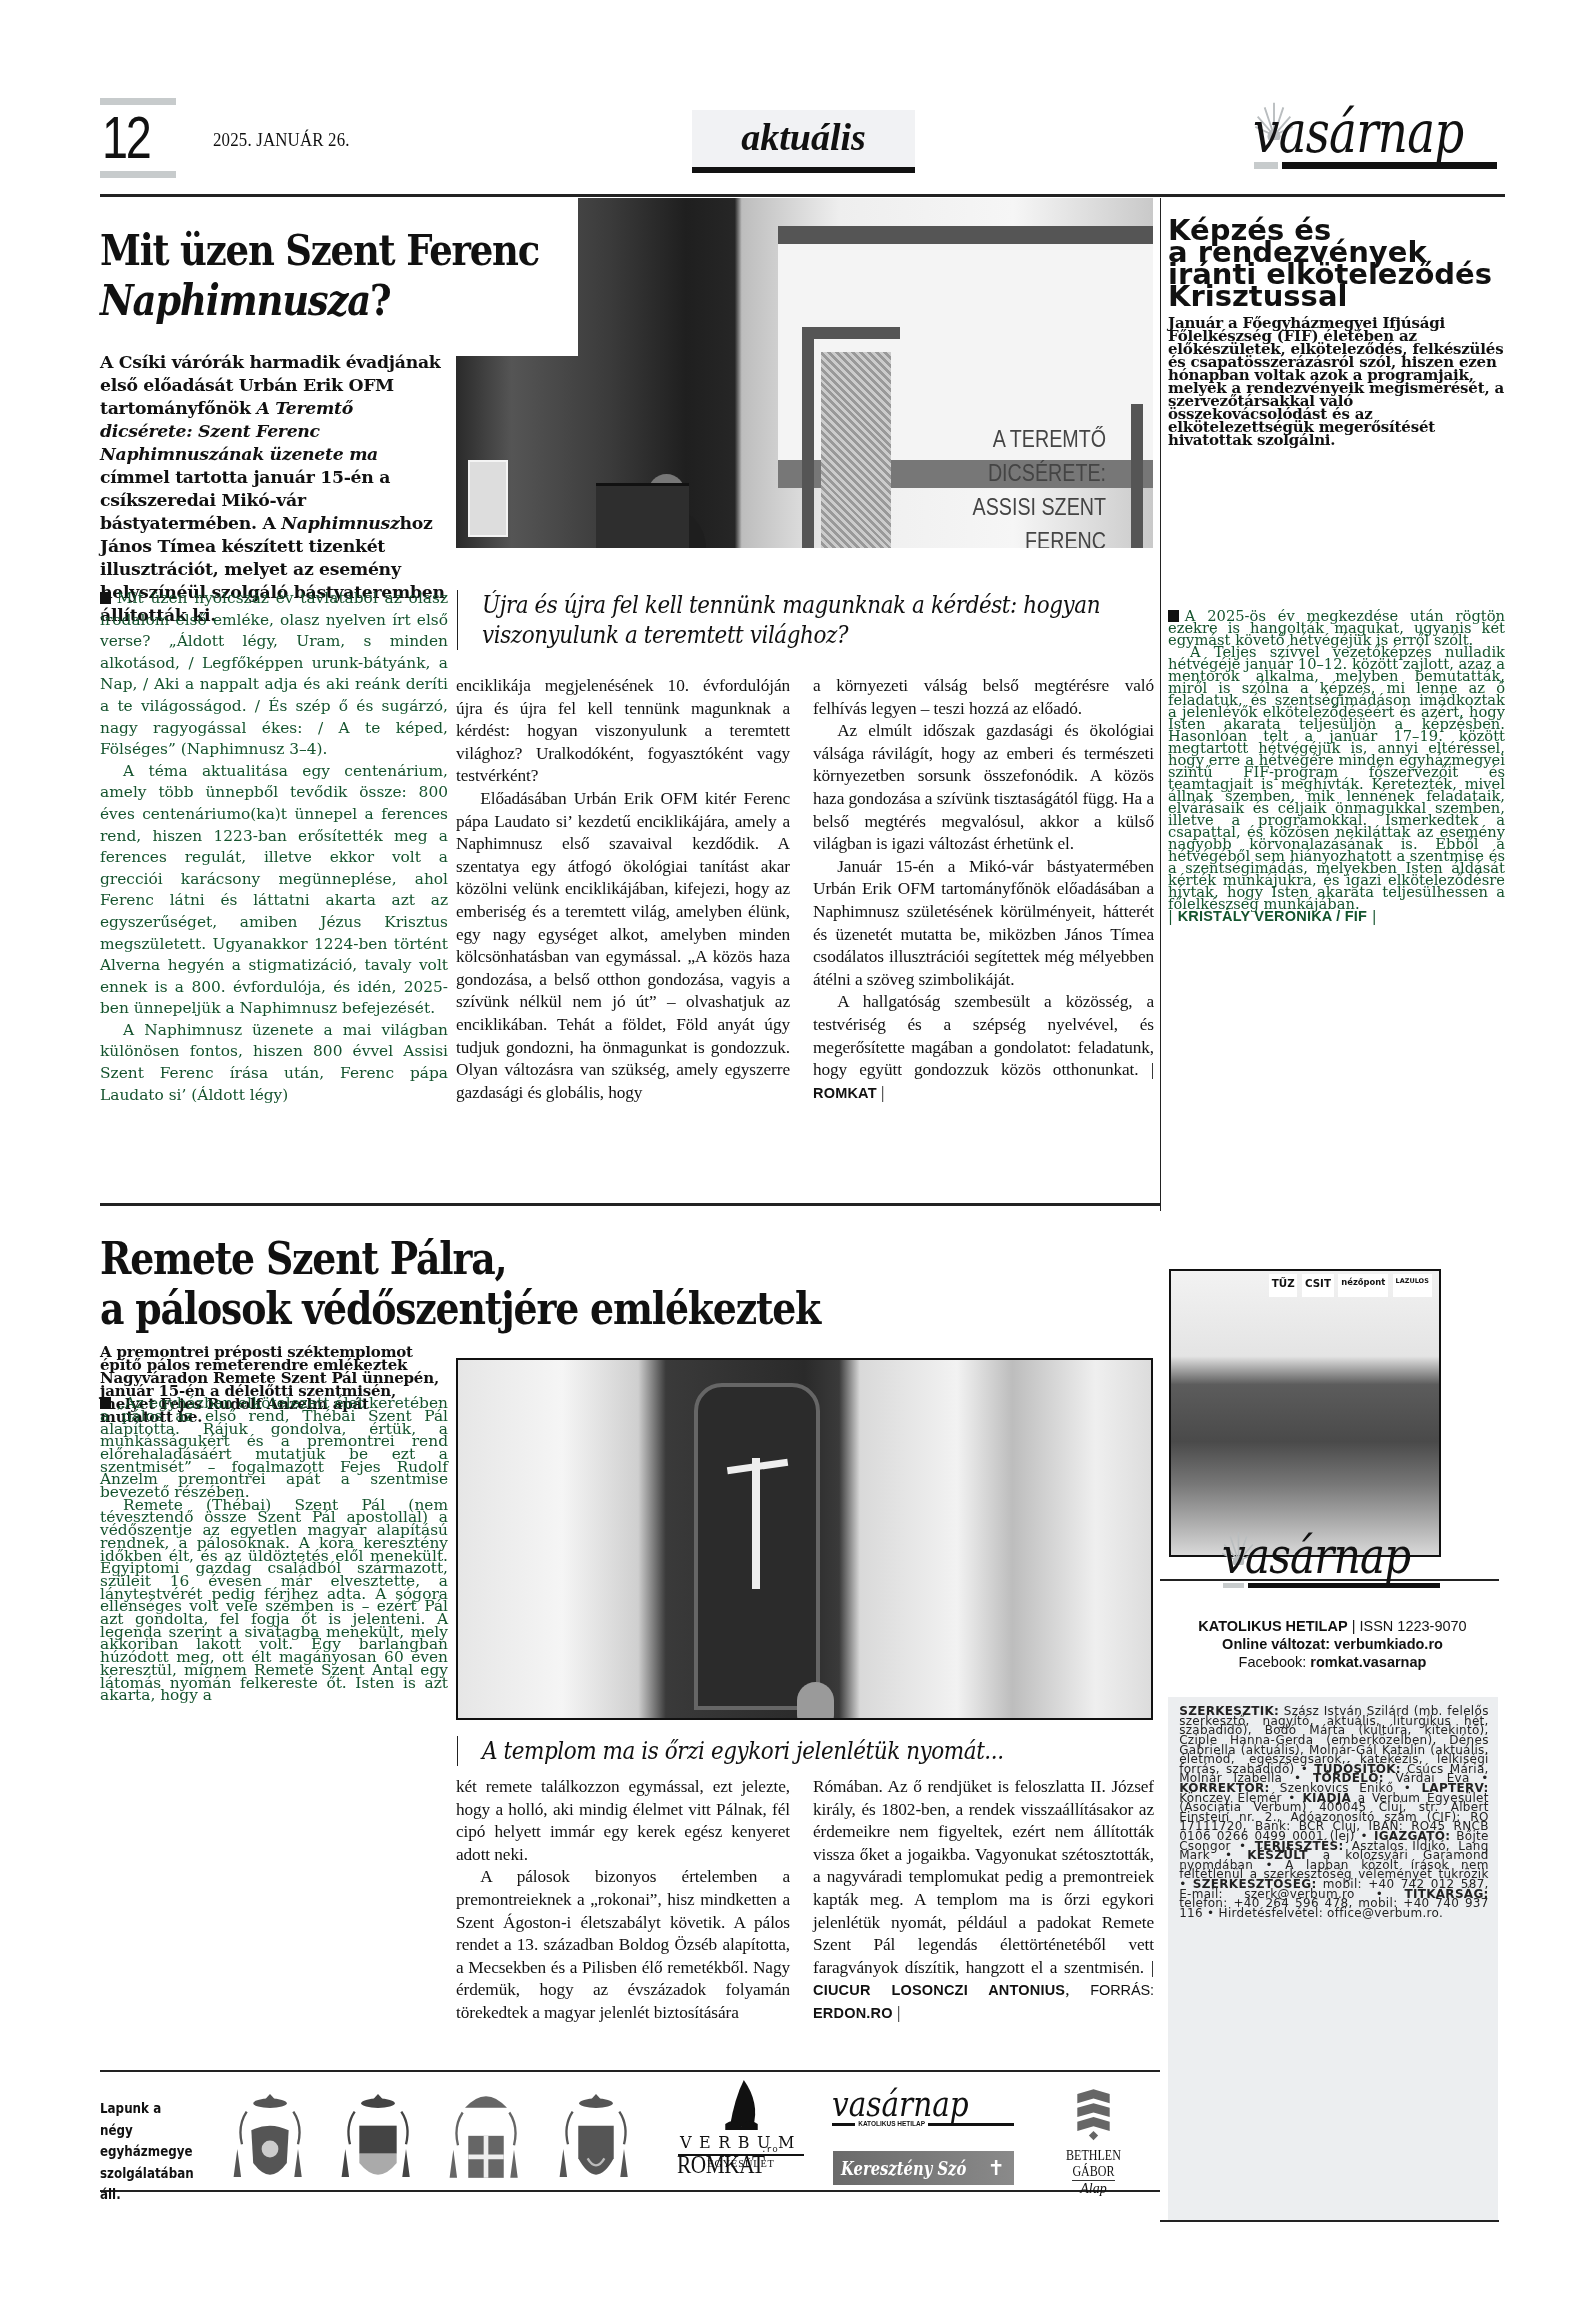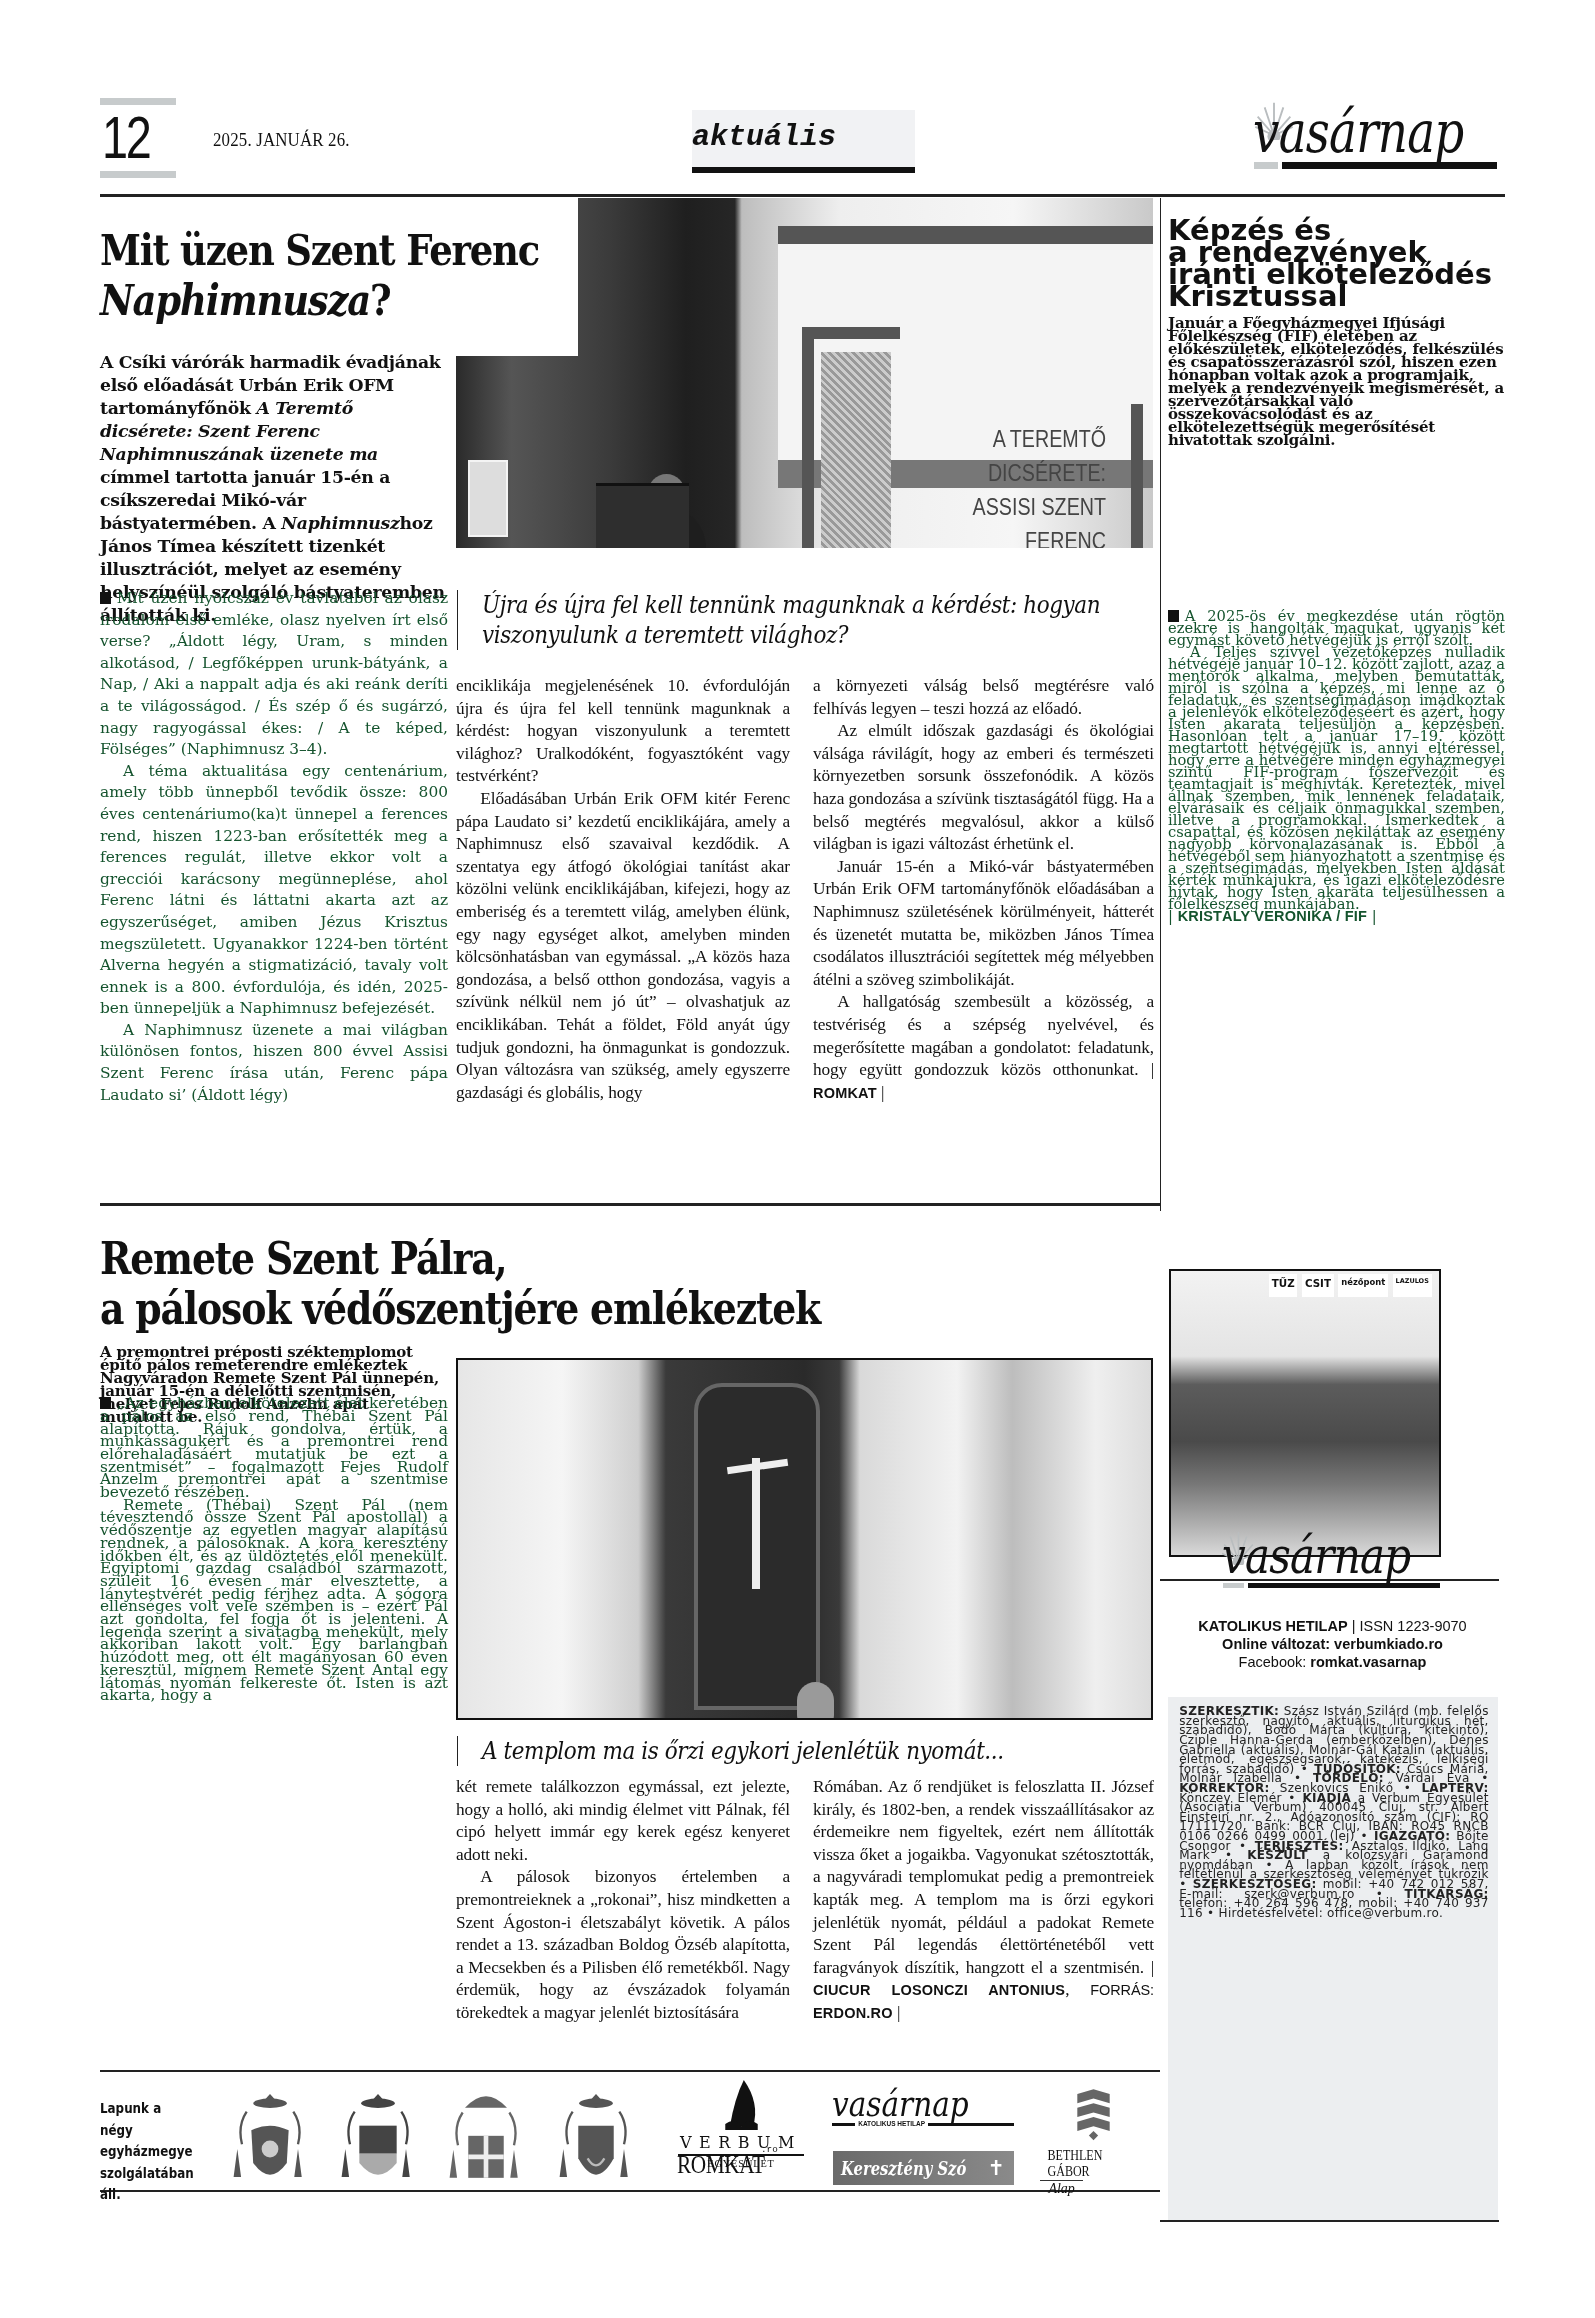--- a/index.html
+++ b/index.html
@@ -24,21 +24,21 @@
 </head>
 <body>
 
 <div class="abs" style="left:0;top:0;width:1595px;height:178px">
   <div class="abs" style="left:100px;top:98px;width:76px;height:6.5px;background:#c7cbcc"></div>
   <div class="abs lsans" style="left:102px;top:107px;font-size:60px;line-height:61px;letter-spacing:-2.8px;transform:scaleX(0.78);transform-origin:left">12</div>
   <div class="abs" style="left:100px;top:171px;width:76px;height:6.5px;background:#c7cbcc"></div>
   <div class="abs lserif" style="left:213px;top:129px;font-size:19.6px;letter-spacing:0.2px;transform:scaleX(0.86);transform-origin:left">2025. JANUÁR 26.</div>
 
   <div class="abs" style="left:692px;top:110px;width:223px;height:63px;background:#f1f2f4;border-bottom:6.5px solid #111">
-    <div style="font-family:Liberation Mono, monospace;font-style:italic;font-weight:bold;font-size:30px;line-height:55px">aktuális</div>
+    <div style="text-align:center;font-family:Liberation Serif, serif;font-style:italic;font-weight:bold;font-size:38px;line-height:55px">aktuális</div>
   </div>
 
   <div class="abs" style="left:1253px;top:98px;width:243px;height:70px">
     <svg width="42" height="42" viewBox="0 0 90 90" style="position:absolute;left:0;top:0">
       <g stroke="#b9bdbf" stroke-width="4">
         <line x1="45" y1="80" x2="45" y2="10"></line>
           <line x1="45" y1="80" x2="25" y2="20"></line>
           <line x1="45" y1="80" x2="65" y2="20"></line>
         <line x1="45" y1="80" x2="10" y2="40"></line>
           <line x1="45" y1="80" x2="80" y2="40"></line>
@@ -271,21 +271,21 @@
   <div style="font-family:'DejaVu Serif',serif;font-style:italic;font-size:36px;line-height:37px;transform:scaleX(0.82);transform-origin:left">vasárnap</div>
   <div style="position:absolute;left:0;top:38px;width:182px;height:2.8px;background:#111"></div>
   <div style="position:absolute;left:23.4px;top:35px;background:#fff;padding:0 2.8px;font-family:'Liberation Sans',sans-serif;font-weight:bold;font-size:6.5px">KATOLIKUS HETILAP</div>
 </div>
 
 <div class="abs" style="left:833px;top:2151px;width:181px;height:34px;background:linear-gradient(90deg,#6a6a6a,#8a8a8a);display:flex;align-items:center;padding-left:7.5px">
   <span style="font-family:'DejaVu Serif',serif;font-style:italic;font-weight:bold;font-size:18px;color:#fff;transform:scaleX(0.82);transform-origin:left;white-space:nowrap">Keresztény Szó</span>
   <span style="position:absolute;right:9.3px;top:4.7px;color:#fff;font-size:20.6px">✝</span>
 </div>
 
-<div class="abs" style="left:1040px;top:2089px;width:107px;height:93px;text-align:left">
+<div class="abs" style="left:1040px;top:2089px;width:107px;height:93px;text-align:center">
   <svg width="37" height="56" viewBox="0 0 80 120" style="display:block;margin:0 auto">
     <g fill="#666">
         <path d="M5 10 L40 0 L75 10 L75 30 L40 20 L5 30Z"></path>
         <path d="M5 40 L40 30 L75 40 L75 60 L40 50 L5 60Z"></path>
         <path d="M5 70 L40 60 L75 70 L75 90 L40 80 L5 90Z"></path>
         <path d="M30 100 L40 90 L50 100 L40 110Z"></path>
       </g>
   </svg>
   <div style="font-family:'Liberation Serif',serif;font-size:14px;margin-top:2.8px;transform:scaleX(0.86)">BETHLEN GÁBOR</div>
   <div style="font-family:Liberation Serif, serif;font-style:italic;font-size:14px;border-top:0.9px solid #333;display:inline-block;padding:0 8.4px">Alap</div>

